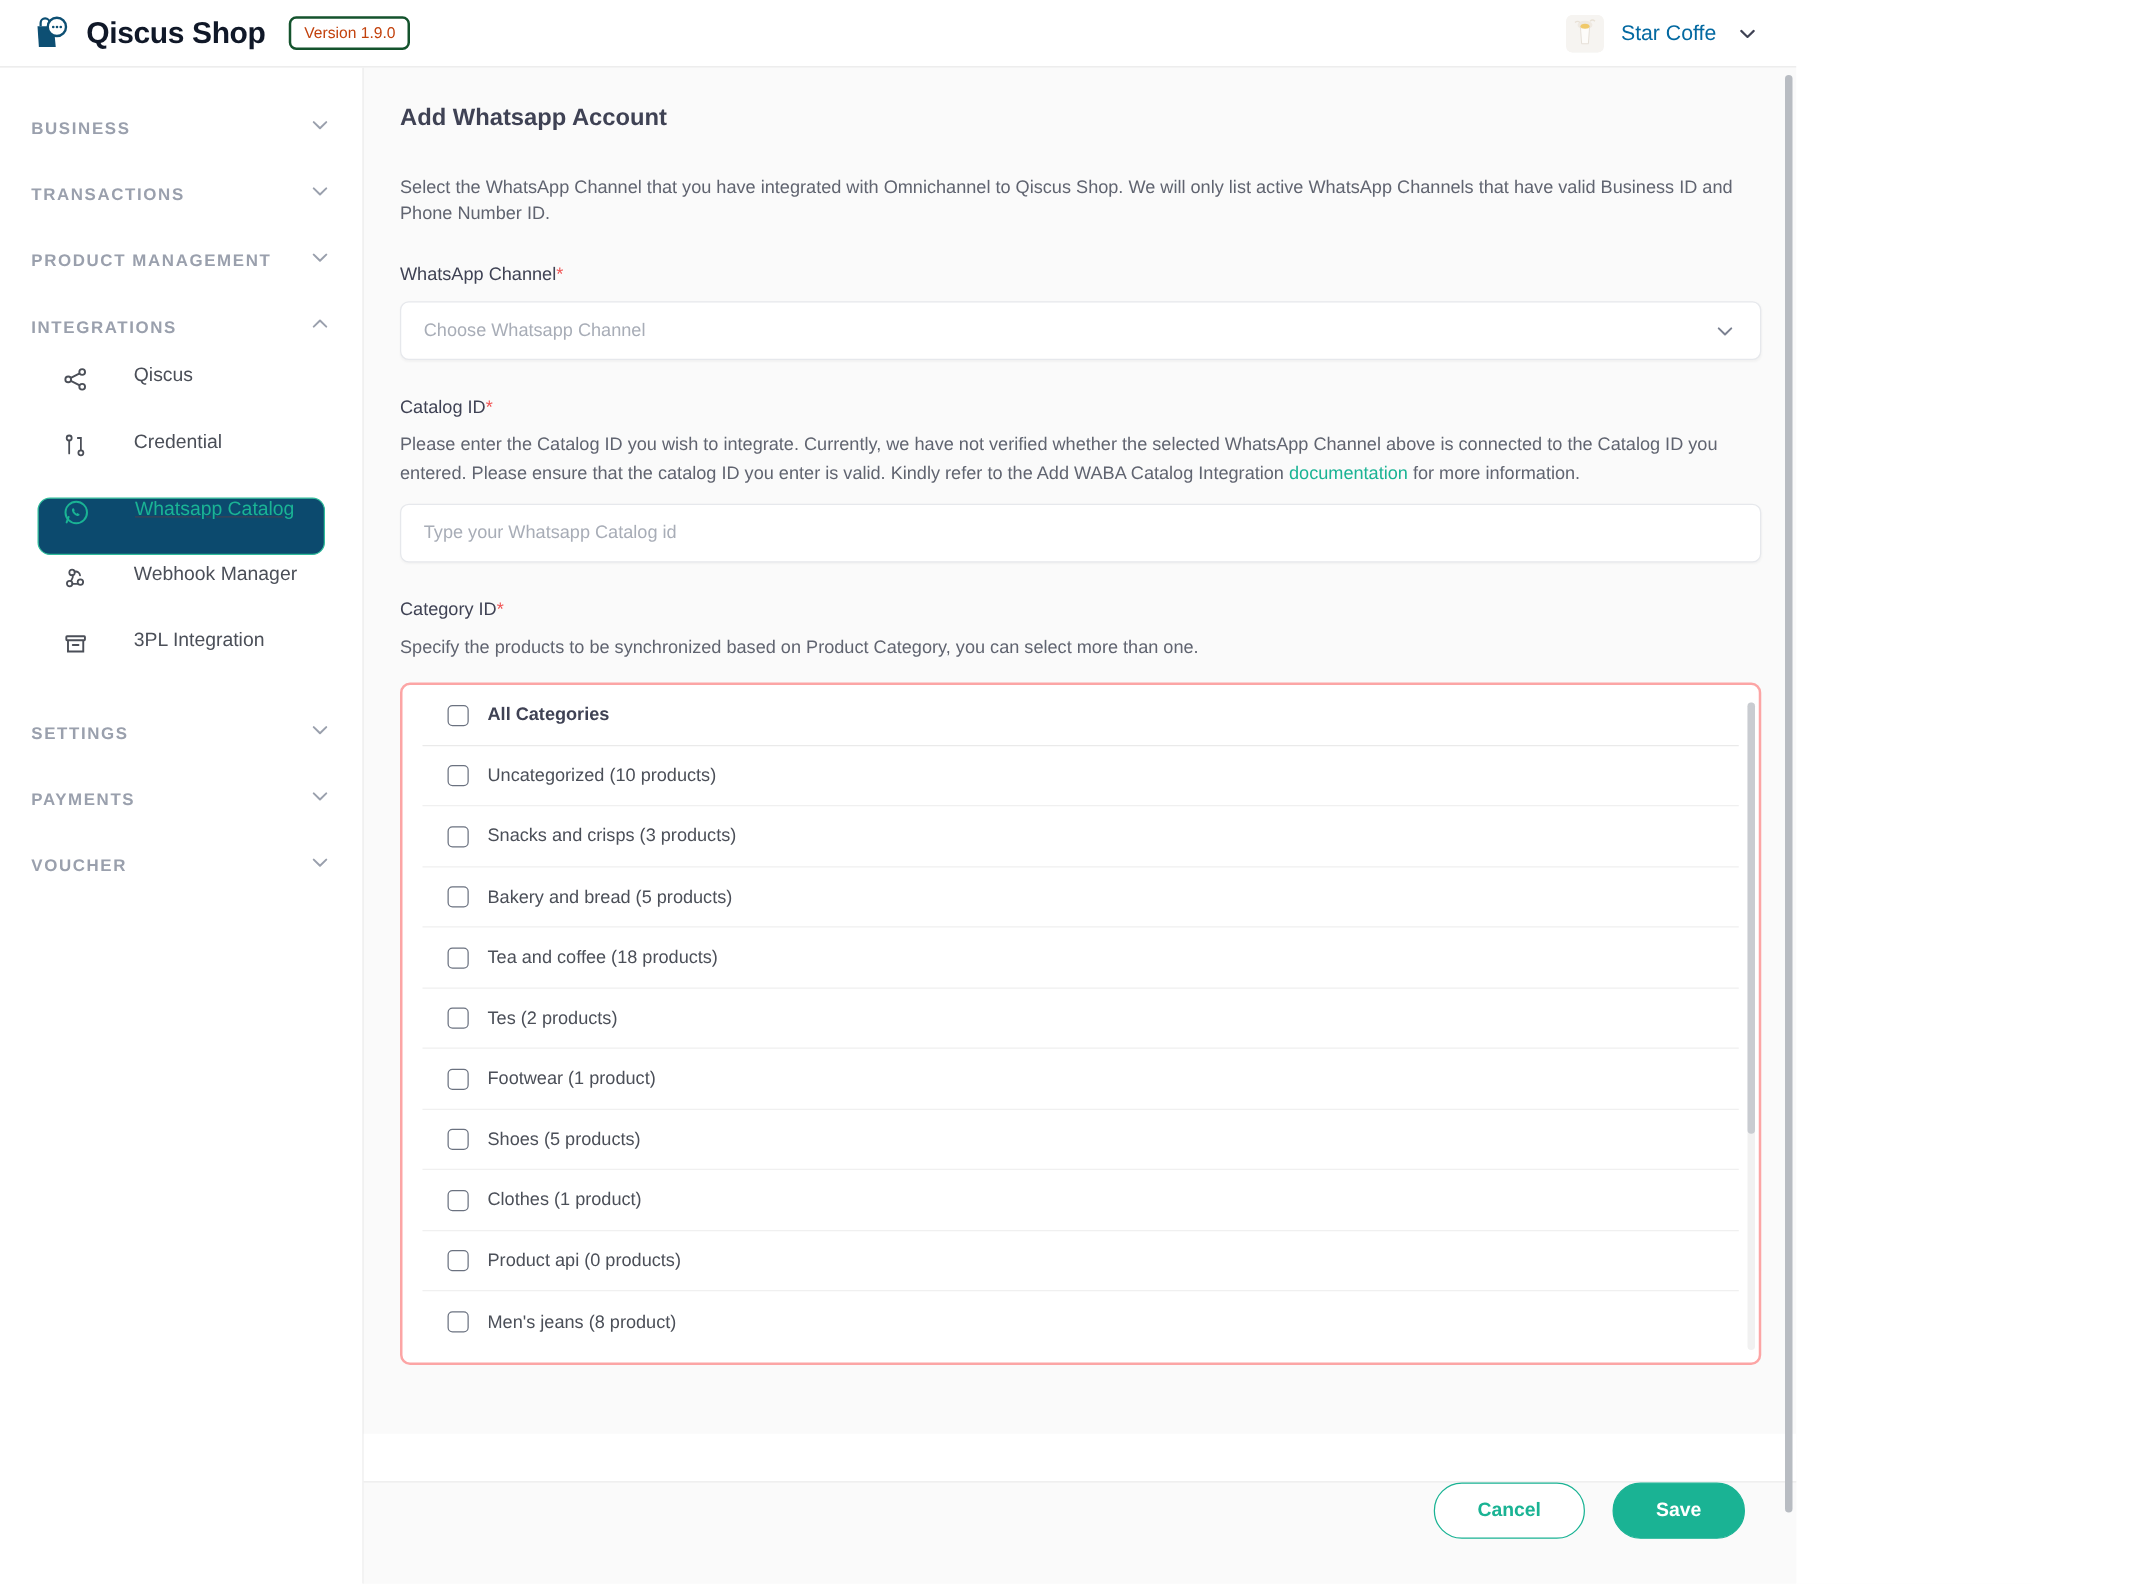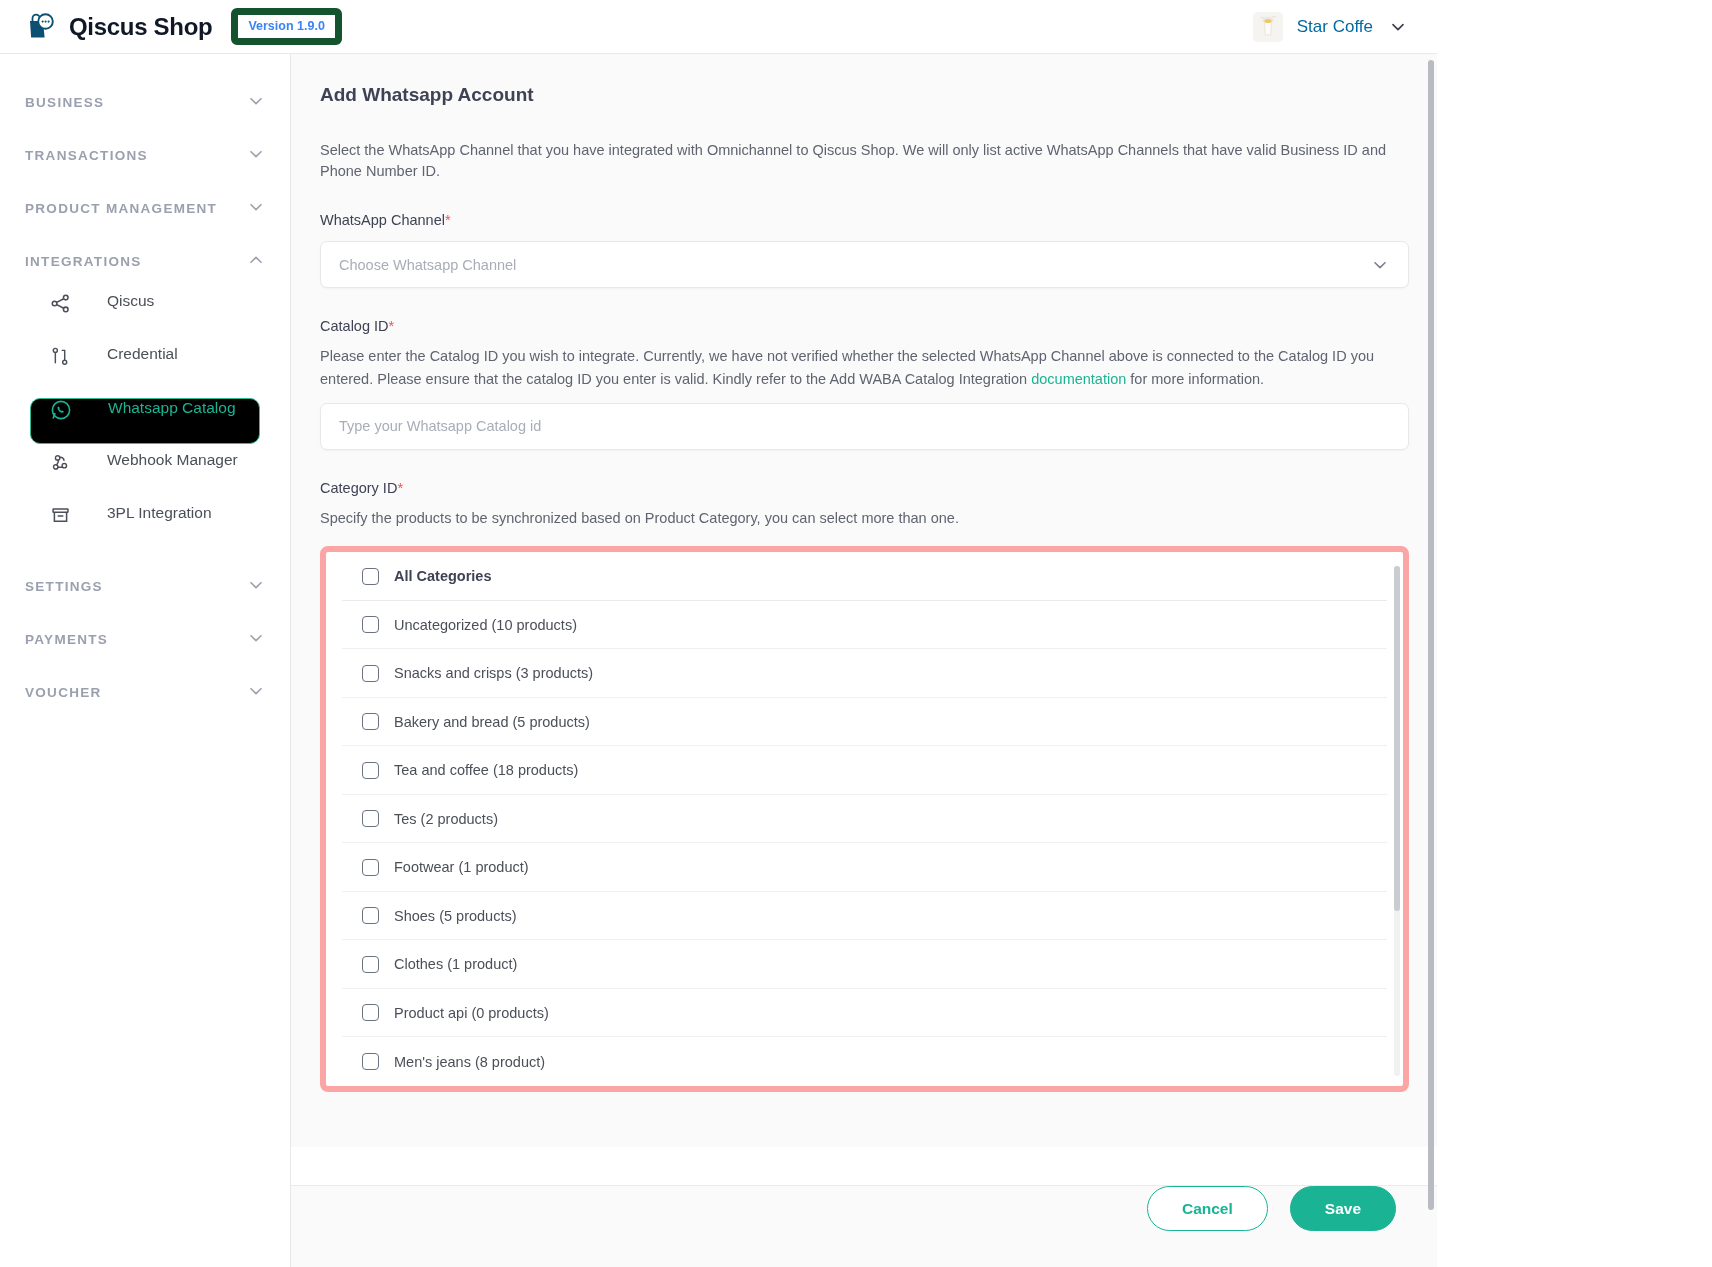--- a/index.html
+++ b/index.html
@@ -19,22 +19,22 @@
     background:#fff;
     border-bottom:1px solid #e8e8e8;
     display:flex; align-items:center; justify-content:space-between;
     padding:0 28px 0 26px;
     position:relative; z-index:5;
   }
   .brand { display:flex; align-items:center; gap:13px; }
   .brand-logo { width:30px; height:30px; position:relative; }
   .brand-title { font-size:24px; font-weight:bold; color:#101828; letter-spacing:-0.3px; }
   .version-pill {
-    border:7px solid #14532d; border-radius:6px;
-    padding:5px 10px; font-size:12.5px; font-weight:bold; color:#3b82f6;
+    border:2px solid #14532d; border-radius:6px;
+    padding:5px 10px; font-size:12.5px; font-weight:normal; color:#c2410c;
     margin-left:6px; line-height:1;
   }
   .user-area { display:flex; align-items:center; gap:14px; }
   .avatar {
     width:30px; height:30px; border-radius:5px; overflow:hidden;
     background:#f3f1ee; display:flex; align-items:center; justify-content:center;
   }
   .user-name { font-size:17px; color:#0369a1; }
   .caret { width:22px; height:22px; display:flex; align-items:center; justify-content:center; }
 
@@ -58,21 +58,21 @@
     color:#9aa0ad; text-transform:uppercase; white-space:nowrap;
   }
   .nav-sub {
     display:flex; align-items:flex-start; gap:36px;
     margin:0 30px; height:46px; padding:0 0 0 19px;
     border-radius:10px; cursor:pointer;
   }
   .nav-sub + .nav-sub { margin-top:7px; }
   .nav-sub-label { font-size:15.5px; color:#4b4f58; }
   .nav-sub.active {
-    background:#000000; border:1px solid #2fbc9a;
+    background:#0c4a6e; border:1px solid #2fbc9a;text-decoration:underline;
   }
   .nav-sub.active .nav-sub-label { color:#1ab394; font-weight:500; }
   .nav-icon { width:22px; height:22px; flex:0 0 22px; display:flex; align-items:center; justify-content:center; }
   .subgroup { padding:4px 0 10px 0; }
 
   
   .main {
     flex:1; min-width:0; background:#fafafa;
     display:flex; flex-direction:column; position:relative;
   }
@@ -92,21 +92,21 @@
     border:1px solid #e6e8ec; border-radius:7px;
     display:flex; align-items:center; padding:0 18px;
     box-shadow:0 1px 2px rgba(16,24,40,0.035);
   }
   .input-placeholder { font-size:14.5px; color:#a8adb7; flex:1; }
   .select-caret { width:20px; height:20px; display:flex; align-items:center; justify-content:center; }
 
   
   .cat-card {
     margin-top:17px; background:#fff;
-    border:6px solid #fca5a5; border-radius:8px;
+    border:2px solid #fca5a5; border-radius:8px;
     padding:0 0 0 0; position:relative;
     height:546px; overflow:hidden;
   }
   .cat-inner { padding:0 16px 0 16px; }
   .cat-row {
     display:flex; align-items:center; gap:15px;
     height:48.5px; padding:0 0 0 20px;
     border-bottom:1px solid #f0f0f0;
     cursor:pointer;
   }

